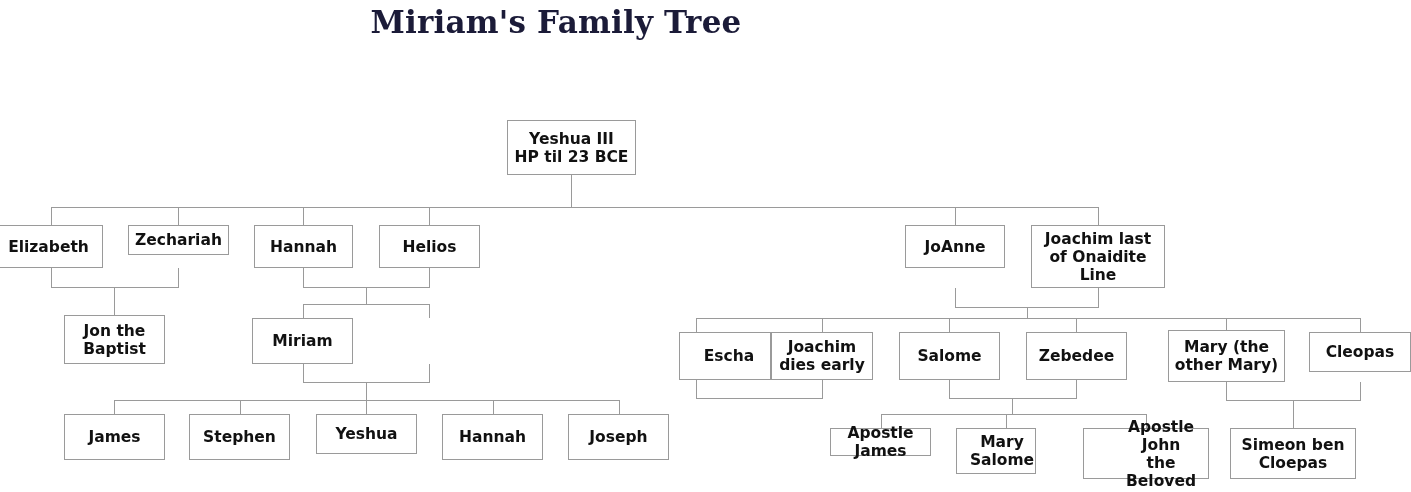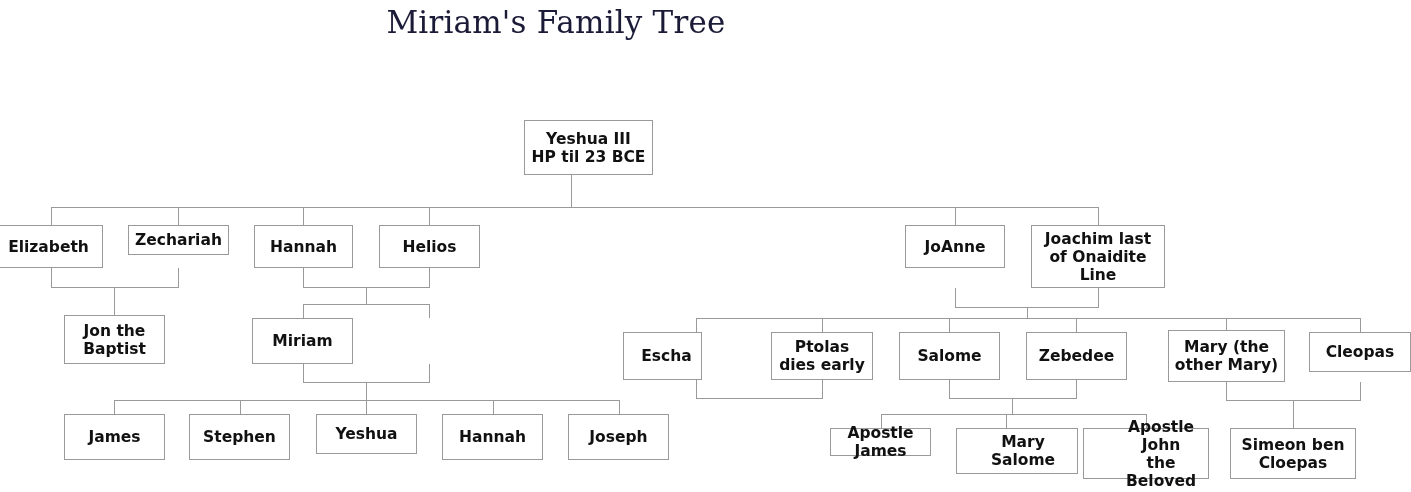--- a/index.html
+++ b/index.html
@@ -15,21 +15,21 @@
     overflow: hidden;
     font-family: "DejaVu Sans", "Liberation Sans", sans-serif;
   }
   #title {
     position: absolute;
     left: 0;
     top: 4px;
     width: 1112px;
     text-align: center;
     font-family: "DejaVu Serif", "Liberation Serif", serif;
-    font-weight: normal;
+    font-weight: bold;
     font-size: 31px;
     color: #1b1b38;
     letter-spacing: 0.2px;
     white-space: nowrap;
   }
   .node {
     position: absolute;
     box-sizing: border-box;
     border: 1px solid #9a9a9a;
     background: #ffffff;
@@ -117,51 +117,51 @@
   <div class="edge h" style="left:881px; top:414px; width:265px;"></div>
   <div class="edge v" style="left:881px; top:414px; height:14px;"></div>
   <div class="edge v" style="left:1006px; top:414px; height:14px;"></div>
   <div class="edge v" style="left:1146px; top:414px; height:14px;"></div>
 
   <div class="edge v" style="left:1226px; top:382px; height:18px;"></div>
   <div class="edge v" style="left:1360px; top:382px; height:18px;"></div>
   <div class="edge h" style="left:1226px; top:400px; width:135px;"></div>
   <div class="edge v" style="left:1293px; top:400px; height:28px;"></div>
 
-  <div class="node" style="left:507px; top:120px; width:129px; height:55px;margin-left:17px;">Yeshua III
+  <div class="node" style="left:507px; top:120px; width:129px; height:55px;">Yeshua III
 HP til 23 BCE</div>
 
   <div class="node" style="left:-6px; top:225px; width:109px; height:43px;">Elizabeth</div>
   <div class="node" style="left:128px; top:225px; width:101px; height:30px;">Zechariah</div>
   <div class="node" style="left:254px; top:225px; width:99px; height:43px;">Hannah</div>
   <div class="node" style="left:379px; top:225px; width:101px; height:43px;">Helios</div>
   <div class="node" style="left:905px; top:225px; width:100px; height:43px;">JoAnne</div>
   <div class="node" style="left:64px; top:315px; width:101px; height:49px;">Jon the
 Baptist</div>
 
   <div class="node" style="left:1031px; top:225px; width:134px; height:63px;">Joachim last
 of Onaidite
 Line</div>
   <div class="node" style="left:252px; top:318px; width:101px; height:46px;">Miriam</div>
-  <div class="node" style="left:623px; top:332px; width:79px; height:48px;padding-left:8px;">Escha</div>
-  <div class="node" style="left:771px; top:332px; width:102px; height:48px;">Ptolas
+  <div class="node" style="left:679px; top:332px; width:92px; height:48px;padding-left:8px;">Escha</div>
+  <div class="node" style="left:771px; top:332px; width:102px; height:48px;">Joachim
 dies early</div>
   <div class="node" style="left:899px; top:332px; width:101px; height:48px;">Salome</div>
   <div class="node" style="left:1026px; top:332px; width:101px; height:48px;">Zebedee</div>
   <div class="node" style="left:1168px; top:330px; width:117px; height:52px;">Mary (the
 other Mary)</div>
   <div class="node" style="left:1309px; top:332px; width:102px; height:40px;">Cleopas</div>
 
   <div class="node" style="left:64px; top:414px; width:101px; height:46px;">James</div>
   <div class="node" style="left:189px; top:414px; width:101px; height:46px;">Stephen</div>
   <div class="node" style="left:316px; top:414px; width:101px; height:40px;">Yeshua</div>
   <div class="node" style="left:442px; top:414px; width:101px; height:46px;">Hannah</div>
   <div class="node" style="left:568px; top:414px; width:101px; height:46px;">Joseph</div>
   <div class="node" style="left:830px; top:428px; width:101px; height:28px;">Apostle
 James</div>
-  <div class="node" style="left:956px; top:428px; width:122px; height:46px;padding-left:12px;">Mary
+  <div class="node" style="left:956px; top:428px; width:80px; height:46px;padding-left:12px;">Mary
 Salome</div>
   <div class="node" style="left:1083px; top:428px; width:126px; height:51px;padding-left:30px;">Apostle John
 the Beloved</div>
   <div class="node" style="left:1230px; top:428px; width:126px; height:51px;">Simeon ben
 Cloepas</div>
 
 </div>
 
 </body></html>

